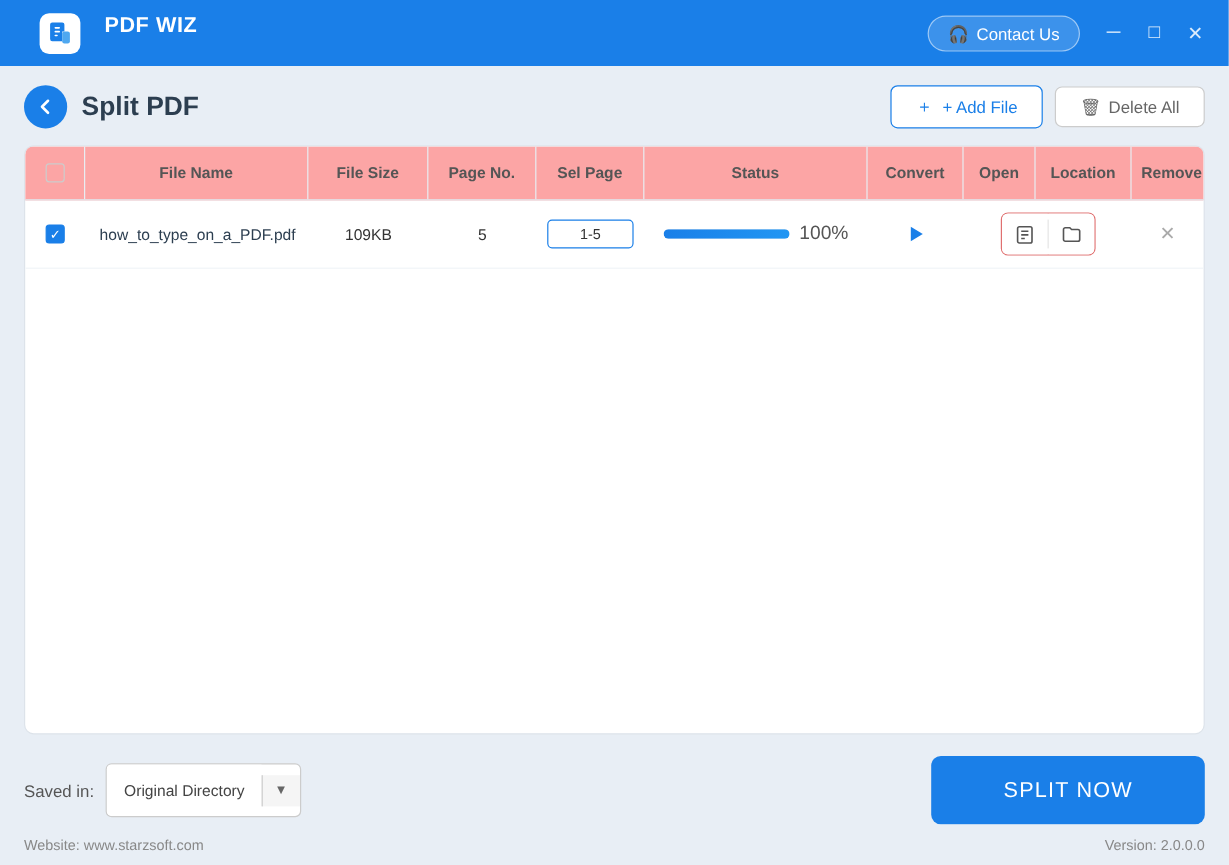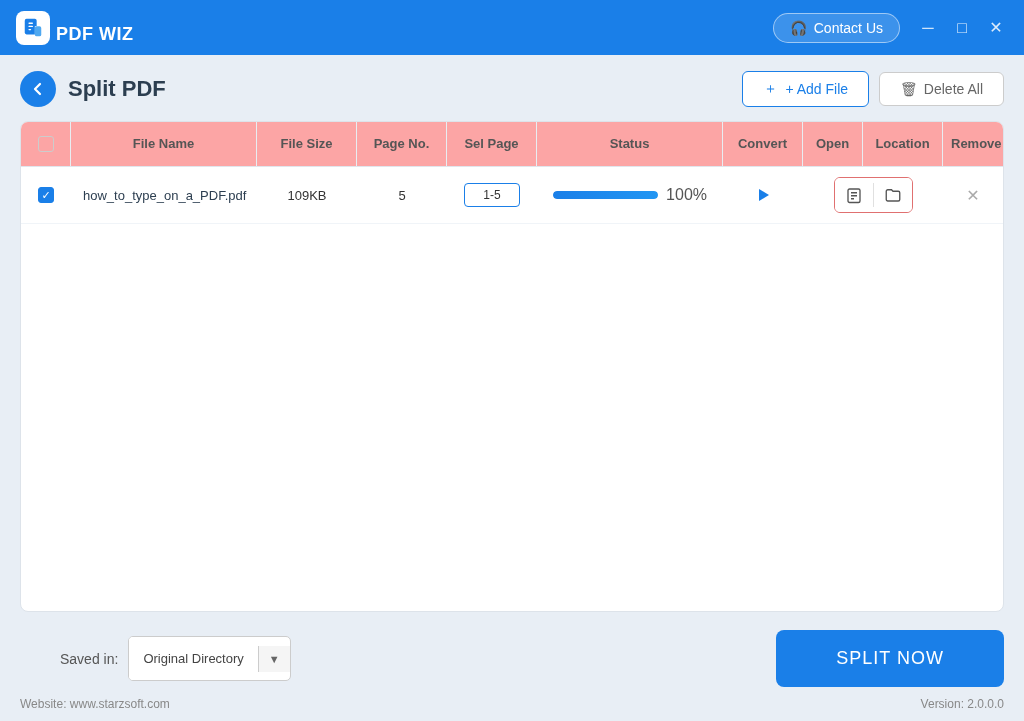--- a/index.html
+++ b/index.html
@@ -18,22 +18,23 @@
       background: #1a7fe8;
       height: 55px;
       display: flex;
       align-items: center;
       padding: 0 16px;
       justify-content: space-between;
       flex-shrink: 0;
     }
     .titlebar-left {
       display: flex;
-      align-items: flex-end;
-      gap: 6px;
+      align-items: flex-start;
+      gap: 20px;
+      margin-left: 17px;
     }
     .app-logo {
       width: 34px;
       height: 34px;
       background: white;
       border-radius: 8px;
       display: flex;
       align-items: center;
       justify-content: center;
     }
@@ -222,21 +223,21 @@
       justify-content: flex-start;
       padding-left: 12px;
       color: #2c3e50;
       font-size: 13px;
     }
     .sel-page-input {
       border: 1.5px solid #1a7fe8;
       border-radius: 4px;
       padding: 4px 8px;
       font-size: 12px;
-      width: 56px;
+      width: 72px;
       text-align: center;
       color: #333;
       outline: none;
     }
     .progress-bar-container {
       display: flex;
       align-items: center;
       gap: 8px;
       width: 100%;
       padding: 0 8px;
@@ -310,21 +311,20 @@
       display: flex;
       align-items: center;
       justify-content: space-between;
       padding: 16px 0 0 0;
       margin-top: 2px;
     }
     .saved-in {
       display: flex;
       align-items: center;
       gap: 10px;
-      margin-left: 40px;
     }
     .saved-in-label {
       font-size: 14px;
       color: #555;
       font-weight: 500;
     }
     .directory-dropdown {
       display: flex;
       align-items: center;
       border: 1px solid #ccc;

